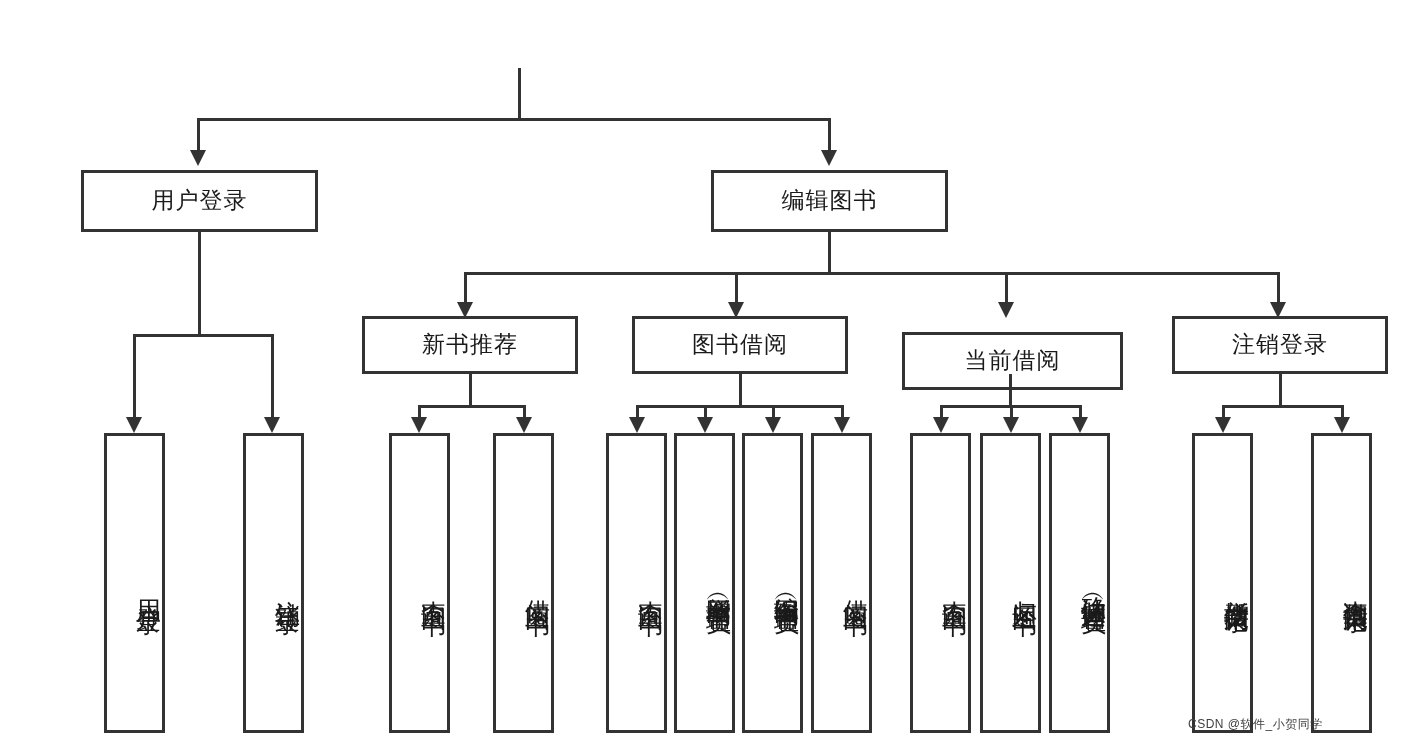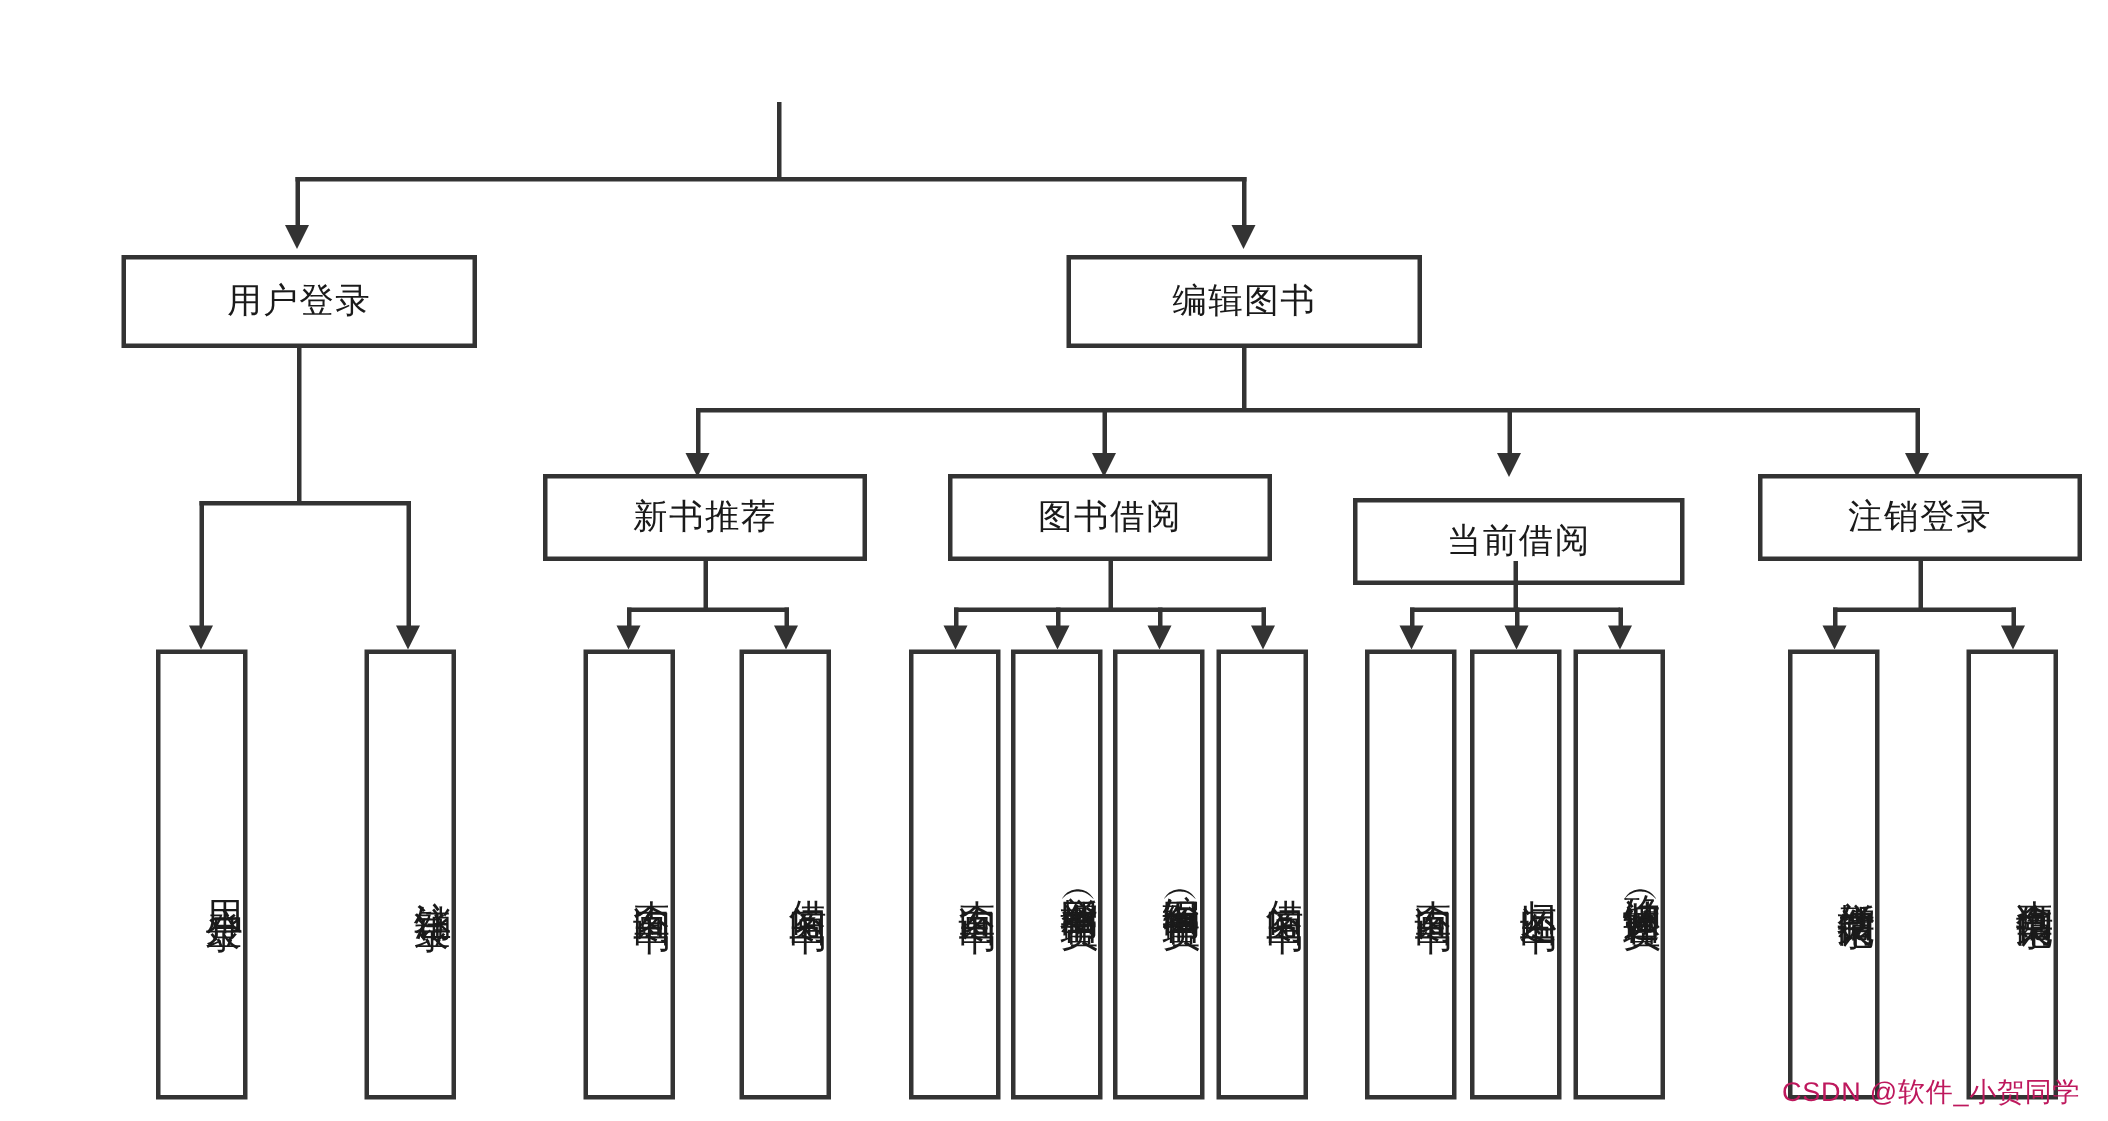--- a/index.html
+++ b/index.html
@@ -58,22 +58,22 @@
   .arrow {
     position: absolute;
     width: 0;
     height: 0;
     border-left: 8px solid transparent;
     border-right: 8px solid transparent;
     border-top: 16px solid #333333;
   }
   .watermark {
     position: absolute;
-    color: #be185d;
-    font-size: 18px;
+    color: #404040;
+    font-size: 12px;
     white-space: nowrap;
     letter-spacing: 0.5px;
   }
 </style>
 </head>
 <body>
 
 <div id="canvas">
 
 

